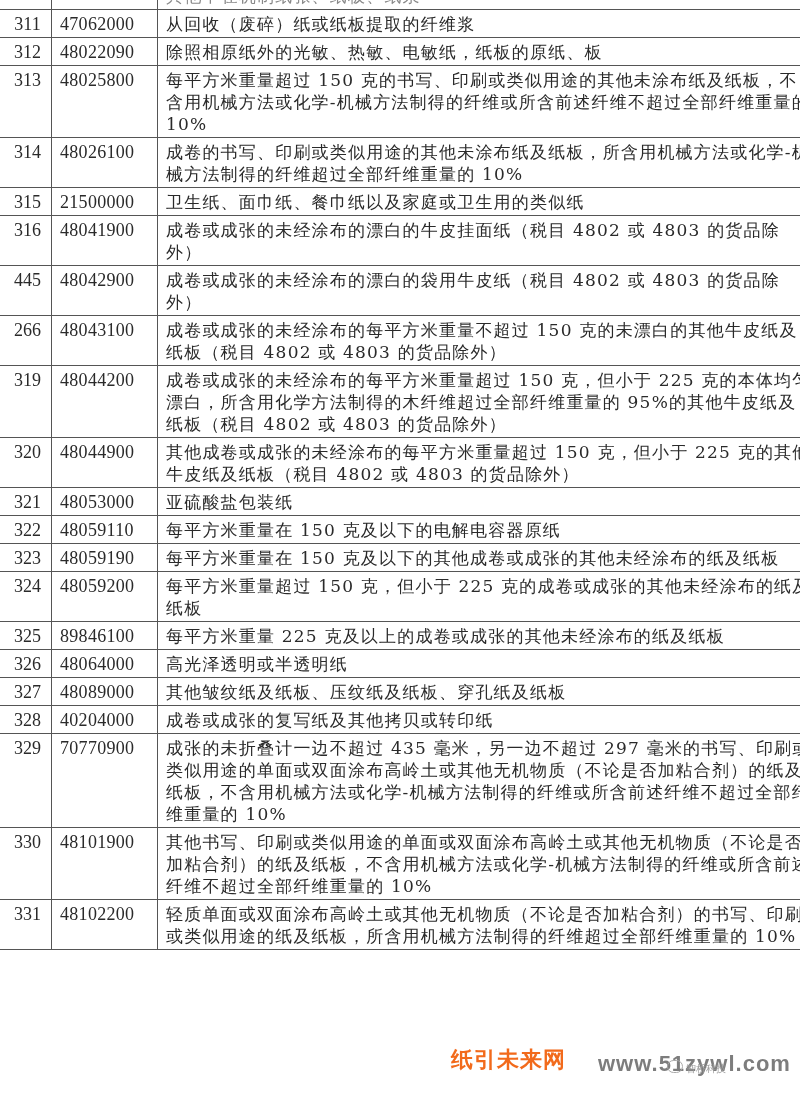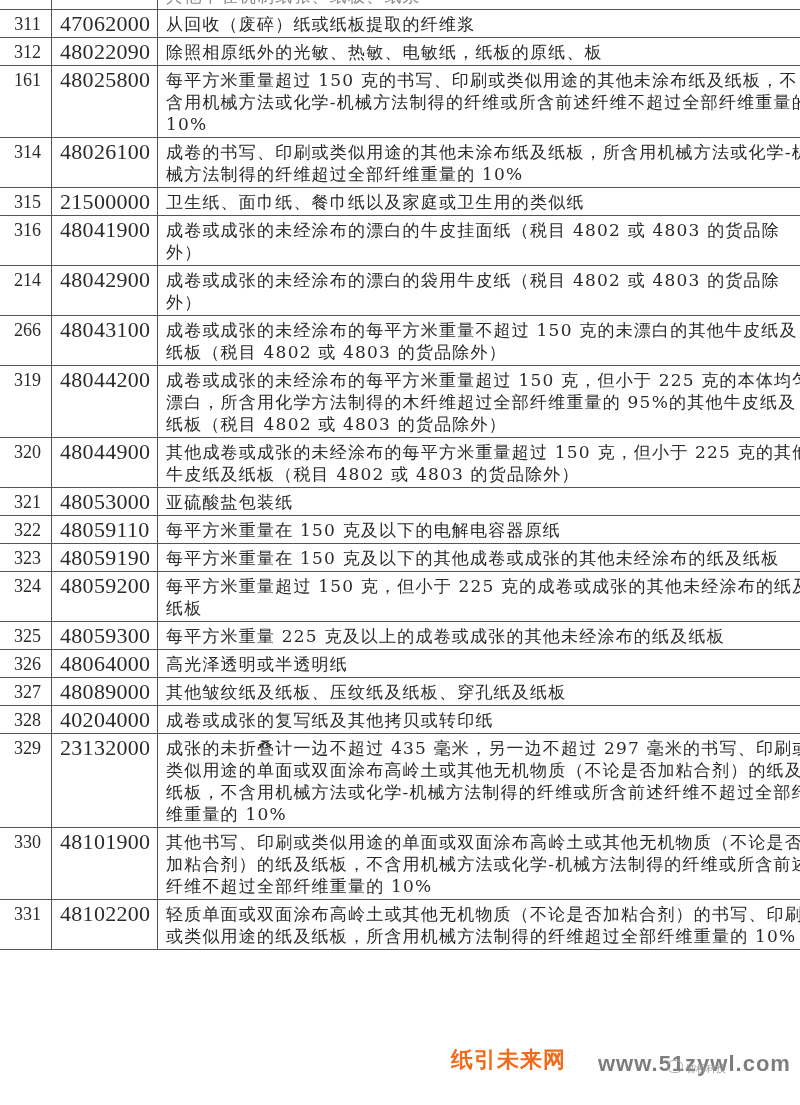--- a/index.html
+++ b/index.html
@@ -4,21 +4,21 @@
 <style>
   html, body { margin: 0; padding: 0; background: #ffffff; }
   body { width: 800px; height: 1105px; overflow: hidden; position: relative;
          font-family: "DejaVu Serif", "Liberation Serif", serif; color: #2a2a2a; }
   table { border-collapse: collapse; position: absolute; left: 0; top: -19px; width: 820px; table-layout: fixed; }
   td { border-top: 1.5px solid #555; border-bottom: 1.5px solid #555; vertical-align: top;
        font-size: 17px; line-height: 22px; padding: 3px 8px 2px 8px; }
   td.c-no { width: 39px; text-align: center; border-right: 1.5px solid #555; padding-left: 8px; padding-right: 4px;
             font-family: "Liberation Serif", serif; font-size: 18px; }
   td.c-code { width: 89px; text-align: left; border-right: 1.5px solid #555;
-              font-family: "Liberation Serif", serif; font-size: 22px; letter-spacing: 0.3px; }
+              font-family: "Liberation Serif", serif; font-size: 18px; letter-spacing: 0.3px; }
   td.c-desc { letter-spacing: 1.2px; }
   tr.cut td { height: 22px; color: #888; }
   .watermark { position: absolute; left: 451px; top: 1045px; font-family: "DejaVu Sans", sans-serif;
                font-weight: bold; color: #f26a1b; font-size: 22px; letter-spacing: 1px; white-space: nowrap; }
   .wm-right { position: absolute; left: 598px; top: 1051px; font-family: "Liberation Sans", sans-serif;
               font-weight: bold; color: #737373; font-size: 22px; letter-spacing: 1px; white-space: nowrap; opacity: 0.92;}
   .brand { position: absolute; left: 667px; top: 1060px; color: #9a9a9a; font-size: 10px;
            font-family: Liberation Sans, sans-serif; white-space: nowrap; }
   .brand .ico { display:inline-block; width: 14px; height: 11px; border: 1px solid #aaa; border-radius: 7px; margin-right: 3px; vertical-align: -1px; }
 </style>
@@ -36,41 +36,41 @@
       <td class="c-no">311</td>
       <td class="c-code">47062000</td>
       <td class="c-desc">从回收（废碎）纸或纸板提取的纤维浆</td>
     </tr>
     <tr>
       <td class="c-no">312</td>
       <td class="c-code">48022090</td>
       <td class="c-desc">除照相原纸外的光敏、热敏、电敏纸，纸板的原纸、板</td>
     </tr>
     <tr>
-      <td class="c-no">161</td>
+      <td class="c-no">313</td>
       <td class="c-code">48025800</td>
       <td class="c-desc">每平方米重量超过 150 克的书写、印刷或类似用途的其他未涂布纸及纸板，不含用机械方法或化学-机械方法制得的纤维或所含前述纤维不超过全部纤维重量的 10%</td>
     </tr>
     <tr>
       <td class="c-no">314</td>
       <td class="c-code">48026100</td>
       <td class="c-desc">成卷的书写、印刷或类似用途的其他未涂布纸及纸板，所含用机械方法或化学-机械方法制得的纤维超过全部纤维重量的 10%</td>
     </tr>
     <tr>
       <td class="c-no">315</td>
       <td class="c-code">21500000</td>
       <td class="c-desc">卫生纸、面巾纸、餐巾纸以及家庭或卫生用的类似纸</td>
     </tr>
     <tr>
       <td class="c-no">316</td>
       <td class="c-code">48041900</td>
       <td class="c-desc">成卷或成张的未经涂布的漂白的牛皮挂面纸（税目 4802 或 4803 的货品除外）</td>
     </tr>
     <tr>
-      <td class="c-no">214</td>
+      <td class="c-no">445</td>
       <td class="c-code">48042900</td>
       <td class="c-desc">成卷或成张的未经涂布的漂白的袋用牛皮纸（税目 4802 或 4803 的货品除外）</td>
     </tr>
     <tr>
       <td class="c-no">266</td>
       <td class="c-code">48043100</td>
       <td class="c-desc">成卷或成张的未经涂布的每平方米重量不超过 150 克的未漂白的其他牛皮纸及纸板（税目 4802 或 4803 的货品除外）</td>
     </tr>
     <tr>
       <td class="c-no">319</td>
@@ -97,41 +97,41 @@
       <td class="c-code">48059190</td>
       <td class="c-desc">每平方米重量在 150 克及以下的其他成卷或成张的其他未经涂布的纸及纸板</td>
     </tr>
     <tr>
       <td class="c-no">324</td>
       <td class="c-code">48059200</td>
       <td class="c-desc">每平方米重量超过 150 克，但小于 225 克的成卷或成张的其他未经涂布的纸及纸板</td>
     </tr>
     <tr>
       <td class="c-no">325</td>
-      <td class="c-code">48059300</td>
+      <td class="c-code">89846100</td>
       <td class="c-desc">每平方米重量 225 克及以上的成卷或成张的其他未经涂布的纸及纸板</td>
     </tr>
     <tr>
       <td class="c-no">326</td>
       <td class="c-code">48064000</td>
       <td class="c-desc">高光泽透明或半透明纸</td>
     </tr>
     <tr>
       <td class="c-no">327</td>
       <td class="c-code">48089000</td>
       <td class="c-desc">其他皱纹纸及纸板、压纹纸及纸板、穿孔纸及纸板</td>
     </tr>
     <tr>
       <td class="c-no">328</td>
       <td class="c-code">40204000</td>
       <td class="c-desc">成卷或成张的复写纸及其他拷贝或转印纸</td>
     </tr>
     <tr>
       <td class="c-no">329</td>
-      <td class="c-code">23132000</td>
+      <td class="c-code">70770900</td>
       <td class="c-desc">成张的未折叠计一边不超过 435 毫米，另一边不超过 297 毫米的书写、印刷或类似用途的单面或双面涂布高岭土或其他无机物质（不论是否加粘合剂）的纸及纸板，不含用机械方法或化学-机械方法制得的纤维或所含前述纤维不超过全部纤维重量的 10%</td>
     </tr>
     <tr>
       <td class="c-no">330</td>
       <td class="c-code">48101900</td>
       <td class="c-desc">其他书写、印刷或类似用途的单面或双面涂布高岭土或其他无机物质（不论是否加粘合剂）的纸及纸板，不含用机械方法或化学-机械方法制得的纤维或所含前述纤维不超过全部纤维重量的 10%</td>
     </tr>
     <tr>
       <td class="c-no">331</td>
       <td class="c-code">48102200</td>

